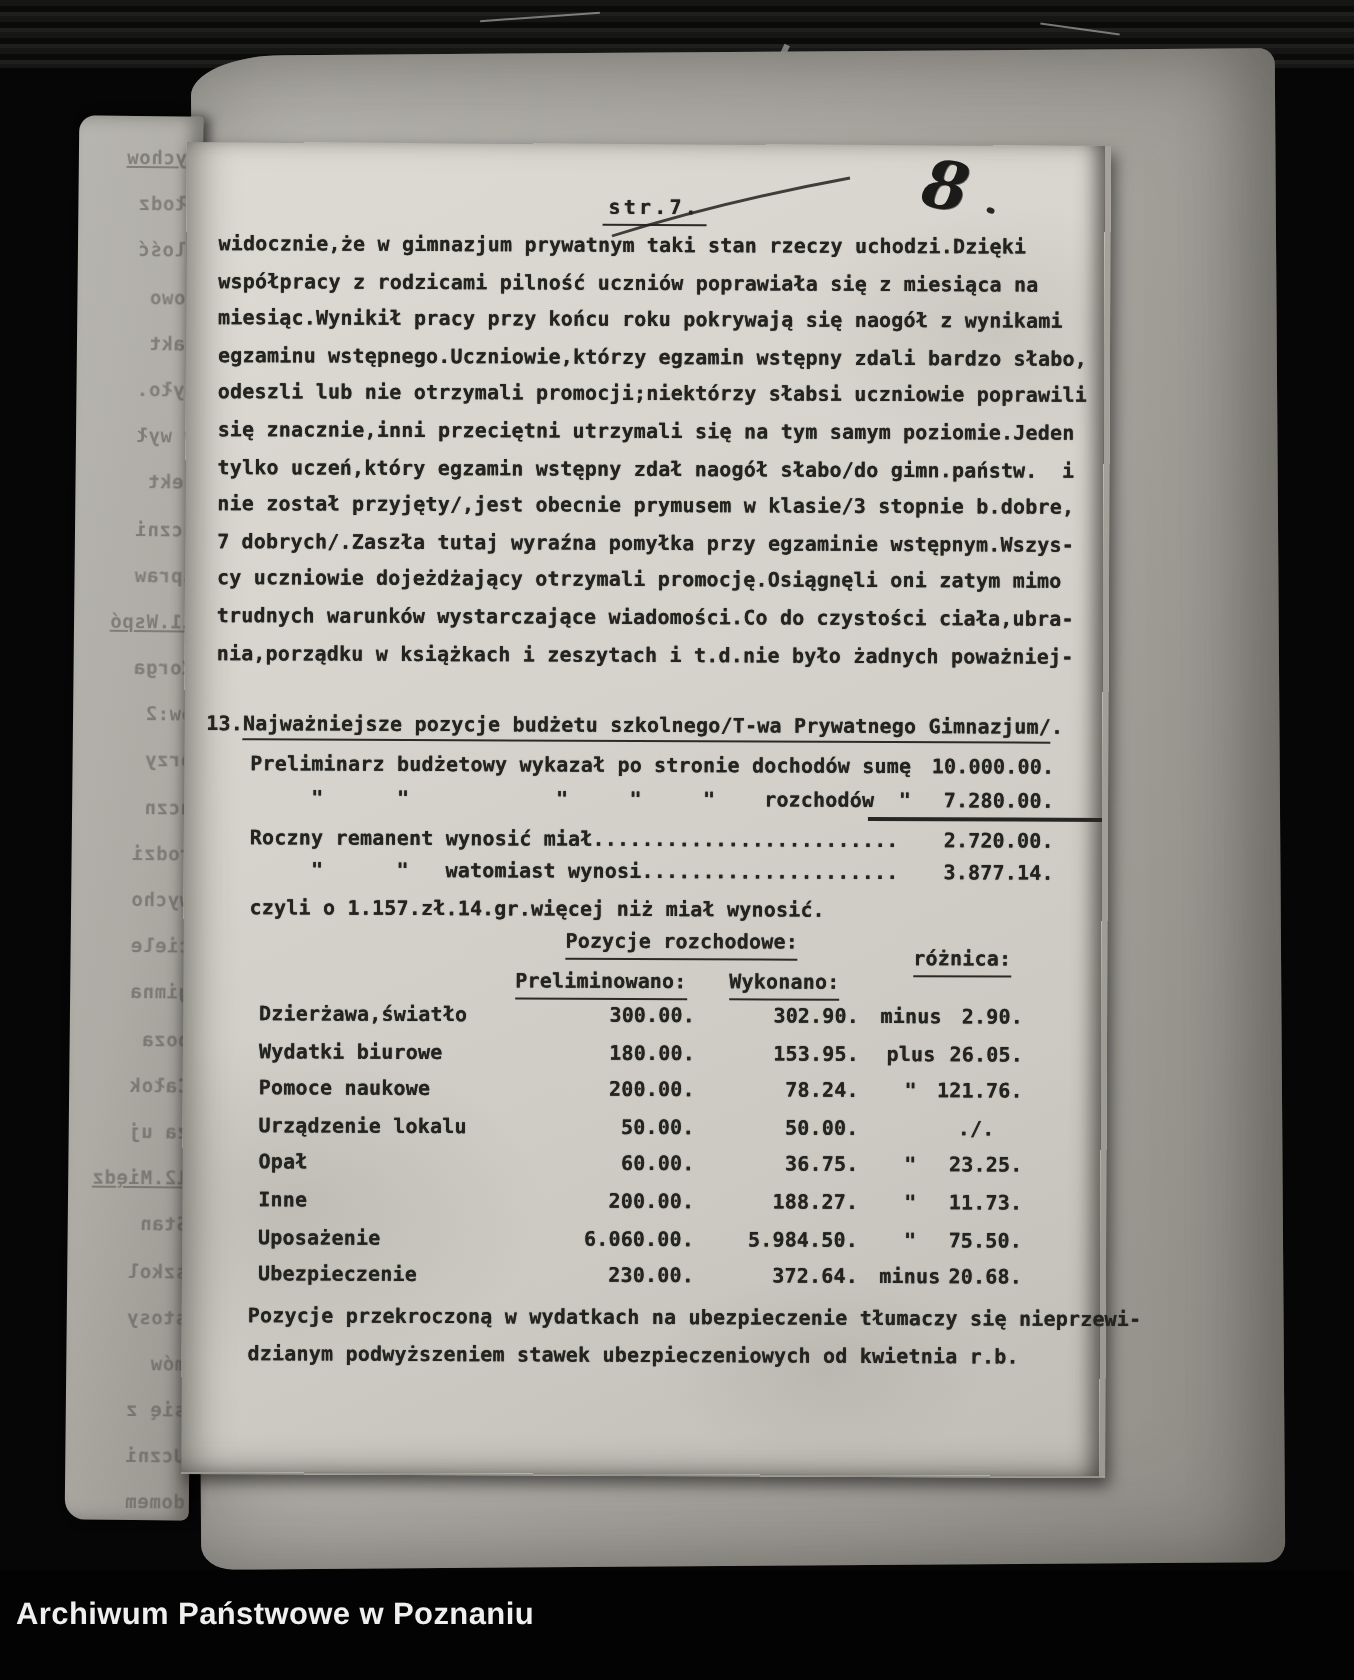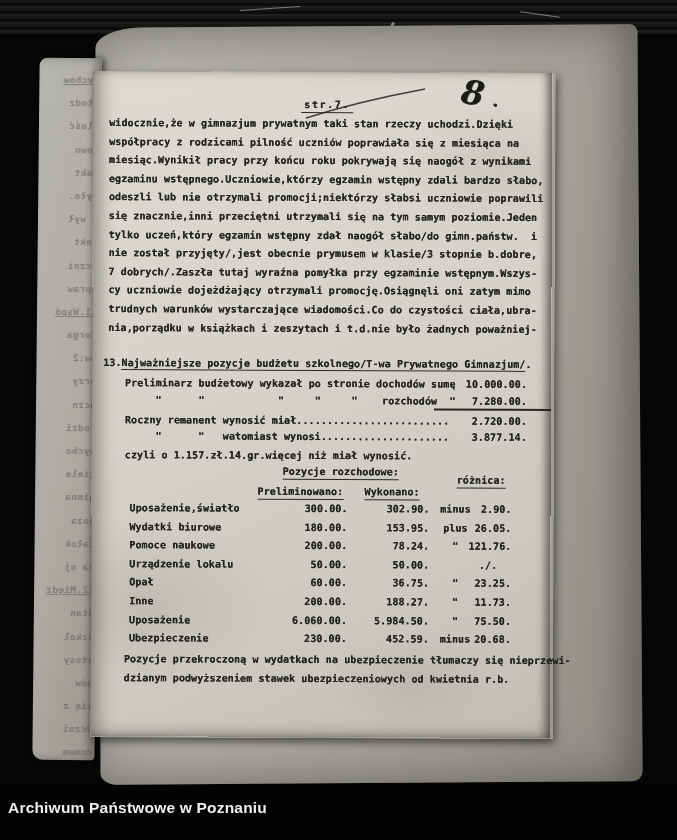--- a/index.html
+++ b/index.html
@@ -180,21 +180,21 @@
 
   <div class="tl" style="top:377px;left:33px;">czyli o 1.157.zł.14.gr.więcej niż miał wynosić.</div>
 
   <div class="tl ul" style="top:393px;left:191px;">Pozycje rozchodowe:</div>
 
   <div class="tl ul" style="top:413px;left:166px;">Preliminowano:</div>
   <div class="tl ul" style="top:413px;left:273px;">Wykonano:</div>
   <div class="tl ul" style="top:401px;left:365px;text-align:center;">różnica:</div>
 
   <div>
-    <div class="tl" style="top:430px;left:38px;">Uposażenie,światło</div>
+    <div class="tl" style="top:430px;left:38px;">Dzierżawa,światło</div>
     <div class="tl cell c-planned" style="top:430px;">300.00.</div>
     <div class="tl cell c-actual" style="top:430px;">302.90.</div>
     <div class="tl cell c-sign" style="top:430px;">minus</div>
     <div class="tl cell c-diff" style="top:430px;">2.90.</div>
   </div>
   <div>
     <div class="tl" style="top:449px;left:38px;">Wydatki biurowe</div>
     <div class="tl cell c-planned" style="top:449px;">180.00.</div>
     <div class="tl cell c-actual" style="top:449px;">153.95.</div>
     <div class="tl cell c-sign" style="top:449px;">plus</div>
@@ -231,21 +231,21 @@
   <div>
     <div class="tl" style="top:542px;left:38px;">Uposażenie</div>
     <div class="tl cell c-planned" style="top:542px;">6.060.00.</div>
     <div class="tl cell c-actual" style="top:542px;">5.984.50.</div>
     <div class="tl cell c-sign" style="top:542px;">"</div>
     <div class="tl cell c-diff" style="top:542px;">75.50.</div>
   </div>
   <div>
     <div class="tl" style="top:560px;left:38px;">Ubezpieczenie</div>
     <div class="tl cell c-planned" style="top:560px;">230.00.</div>
-    <div class="tl cell c-actual" style="top:560px;">452.59.</div>
+    <div class="tl cell c-actual" style="top:560px;">372.64.</div>
     <div class="tl cell c-sign" style="top:560px;">minus</div>
     <div class="tl cell c-diff" style="top:560px;">20.68.</div>
   </div>
 
   <div class="tl" style="top:581px;left:33px;">Pozycje przekroczoną w wydatkach na ubezpieczenie tłumaczy się nieprzewi-</div>
   <div class="tl" style="top:600px;left:33px;">dzianym podwyższeniem stawek ubezpieczeniowych od kwietnia r.b.</div>
 </div>
 
 <svg class="pen-overlay" width="677" height="840">
   <path d="M306,118 Q360,101 425,89" stroke="#22221f" stroke-width="1.4" fill="none" opacity="0.85"></path>

